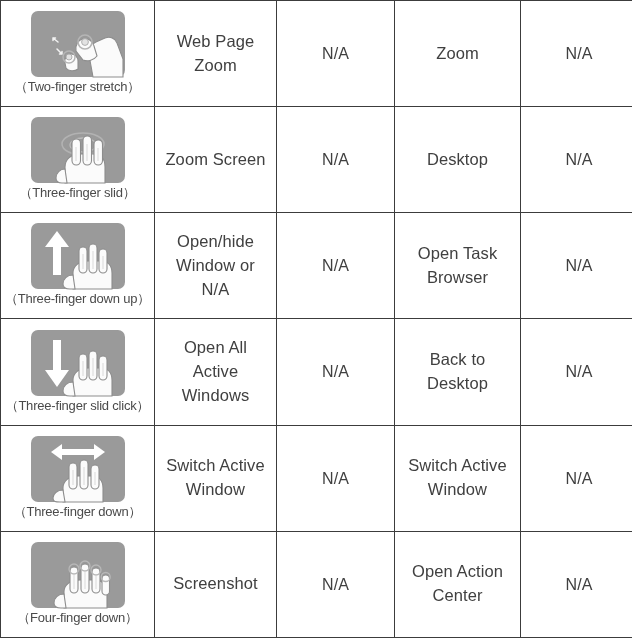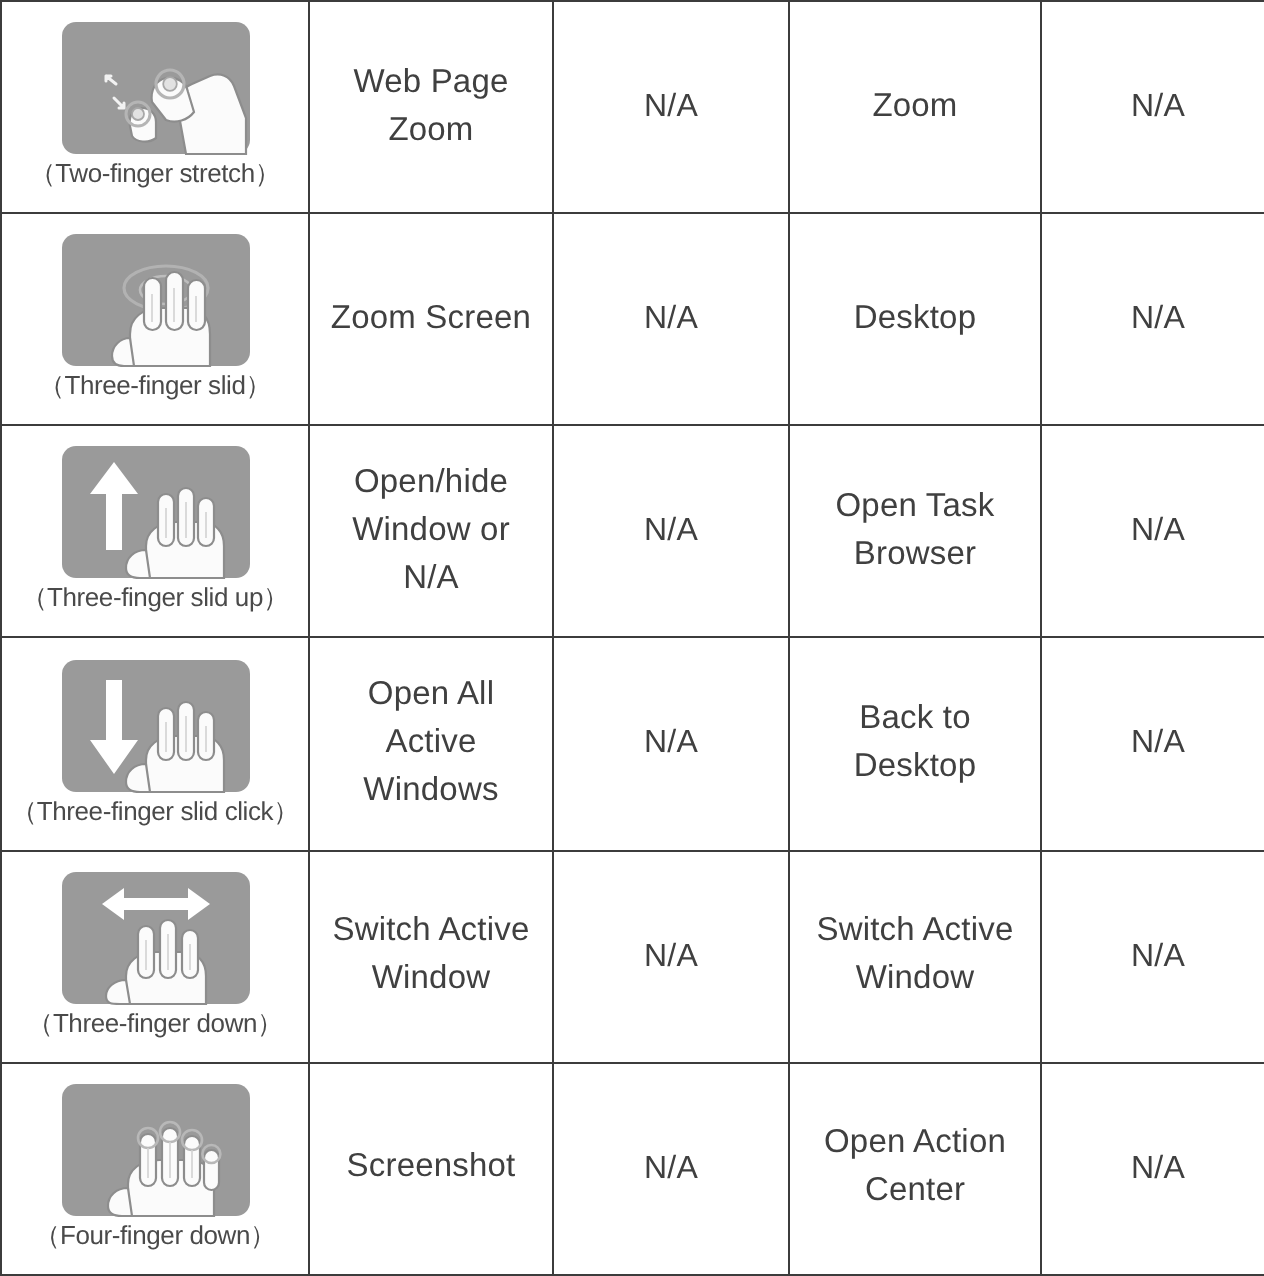--- a/index.html
+++ b/index.html
@@ -184,21 +184,21 @@
                 <rect x="68" y="26" width="8" height="24" rx="4"></rect>
                 <path d="M42 52 C36 52 32 56 32 61 C32 65 35 66 39 66 L44 66 Z"></path>
               </g>
               <g stroke="#d2d2d2" stroke-width="0.8" fill="none">
                 <line x1="52" y1="31" x2="52" y2="46"></line>
                 <line x1="62" y1="28" x2="62" y2="46"></line>
                 <line x1="72" y1="33" x2="72" y2="46"></line>
               </g>
             </svg>
           </div>
-          <div class="caption">（Three-finger slid up）</div>
+          <div class="caption">（Three-finger down up）</div>
         </div>
       </td>
       <td class="col-action1">
         <div class="cell-text">Open/hide<br>Window or<br>N/A</div>
       </td>
       <td class="col-na1">
         <div class="cell-text na">N/A</div>
       </td>
       <td class="col-action2">
         <div class="cell-text">Open Task<br>Browser</div>

